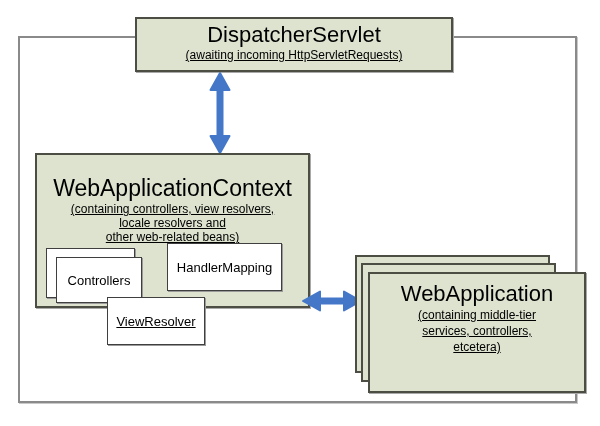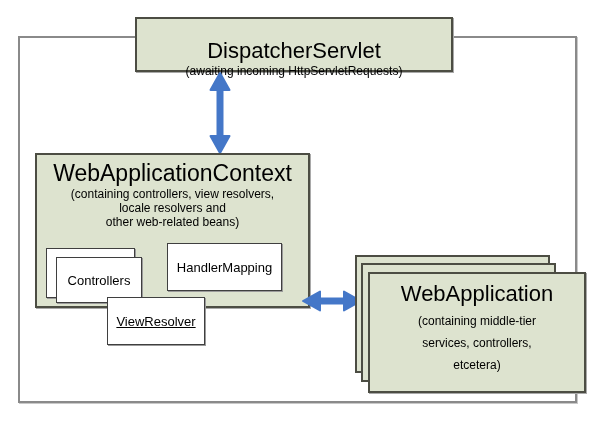--- a/index.html
+++ b/index.html
@@ -14,44 +14,44 @@
   .outer{
     position:absolute;left:18px;top:36px;width:555px;height:363px;
     background:#ffffff;border:2px solid #8a8a8a;
     box-shadow:1px 1px 0 #c9c9c9;
   }
   .greenbox{
     position:absolute;background:#dde3cf;border:2px solid #4c4d43;
     box-shadow:1px 1px 0 #a9a9a9;
     text-align:center;box-sizing:border-box;
   }
-  .dispatcher{left:135px;top:17px;width:318px;height:55px;padding-top:19px;}
+  .dispatcher{left:135px;top:17px;width:318px;height:55px;padding-top:3px;}
   .title-lg{font-size:22px;line-height:26px;}
-  .subtitle{font-size:12px;line-height:14px;}
-  .wac{left:35px;top:153px;width:275px;height:155px;padding-top:5px;}
+  .subtitle{font-size:12px;line-height:14px;text-decoration:underline;}
+  .wac{left:35px;top:153px;width:275px;height:155px;padding-top:20px;}
   .wac .title-lg{font-size:23px;line-height:27px;}
   .whitebox{
     position:absolute;background:#ffffff;border:1px solid #3f3f3f;
     box-shadow:1px 1px 0 #9a9a9a;
     display:flex;align-items:center;justify-content:center;
     font-size:13px;box-sizing:border-box;
   }
   .ctrl-back{left:9px;top:93px;width:89px;height:50px;}
   .ctrl{left:19px;top:102px;width:86px;height:46px;align-items:center;}
   .hm{left:130px;top:88px;width:115px;height:48px;text-align:right;}
   .vr{left:70px;top:142px;width:98px;height:48px;text-decoration:underline;}
   .stack-layer{
     position:absolute;background:#dde3cf;border:2px solid #4c4d43;
     box-sizing:border-box;
   }
   .stack-back{left:355px;top:255px;width:195px;height:118px;}
   .stack-mid{left:361px;top:263px;width:195px;height:119px;}
   .stack-front{left:368px;top:272px;width:218px;height:121px;padding-top:7px;box-shadow:1px 1px 0 #a9a9a9;}
   .stack-front .title-lg{font-size:22px;line-height:25px;}
-  .stack-front .subtitle{margin-top:8px;font-size:12px;line-height:14px;}
+  .stack-front .subtitle{margin-top:2px;font-size:12px;line-height:14px;}
   .arrow-svg{position:absolute;pointer-events:none;}
   .v-arrow{left:203px;top:71px;}
   .h-arrow{left:301px;top:288px;}
 </style>
 </head>
 <body>
 
 <div class="canvas">
 
   <div class="outer"></div>

